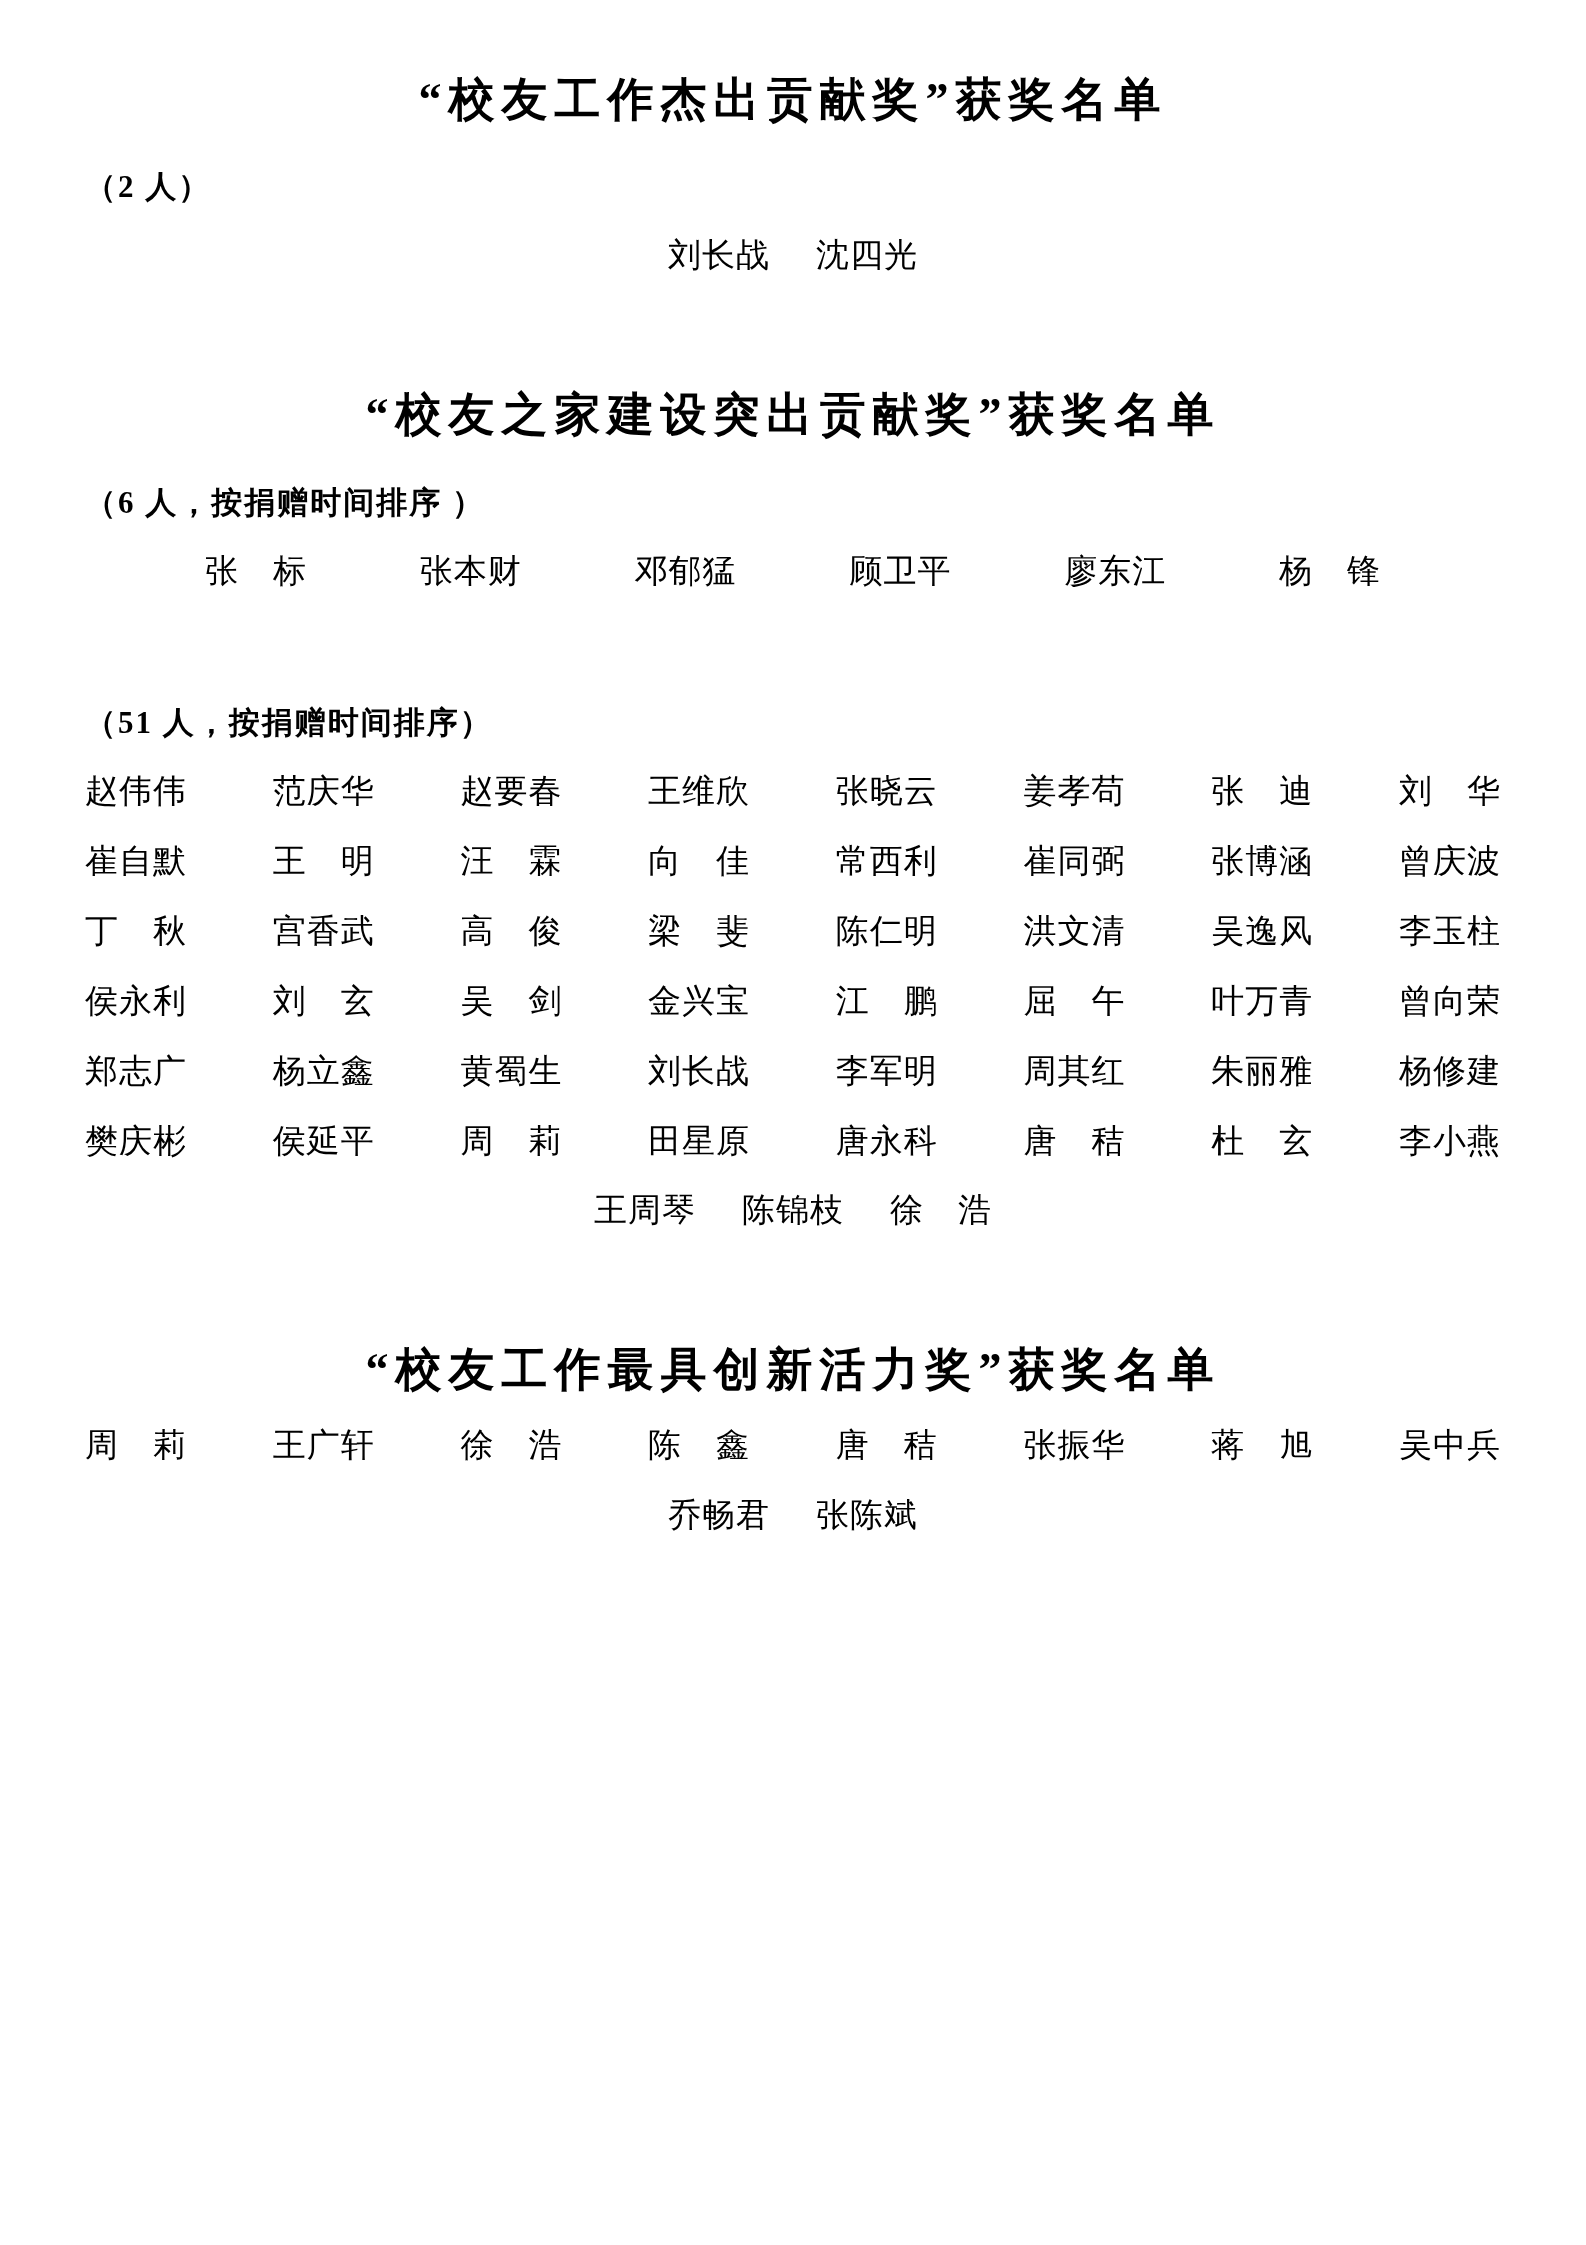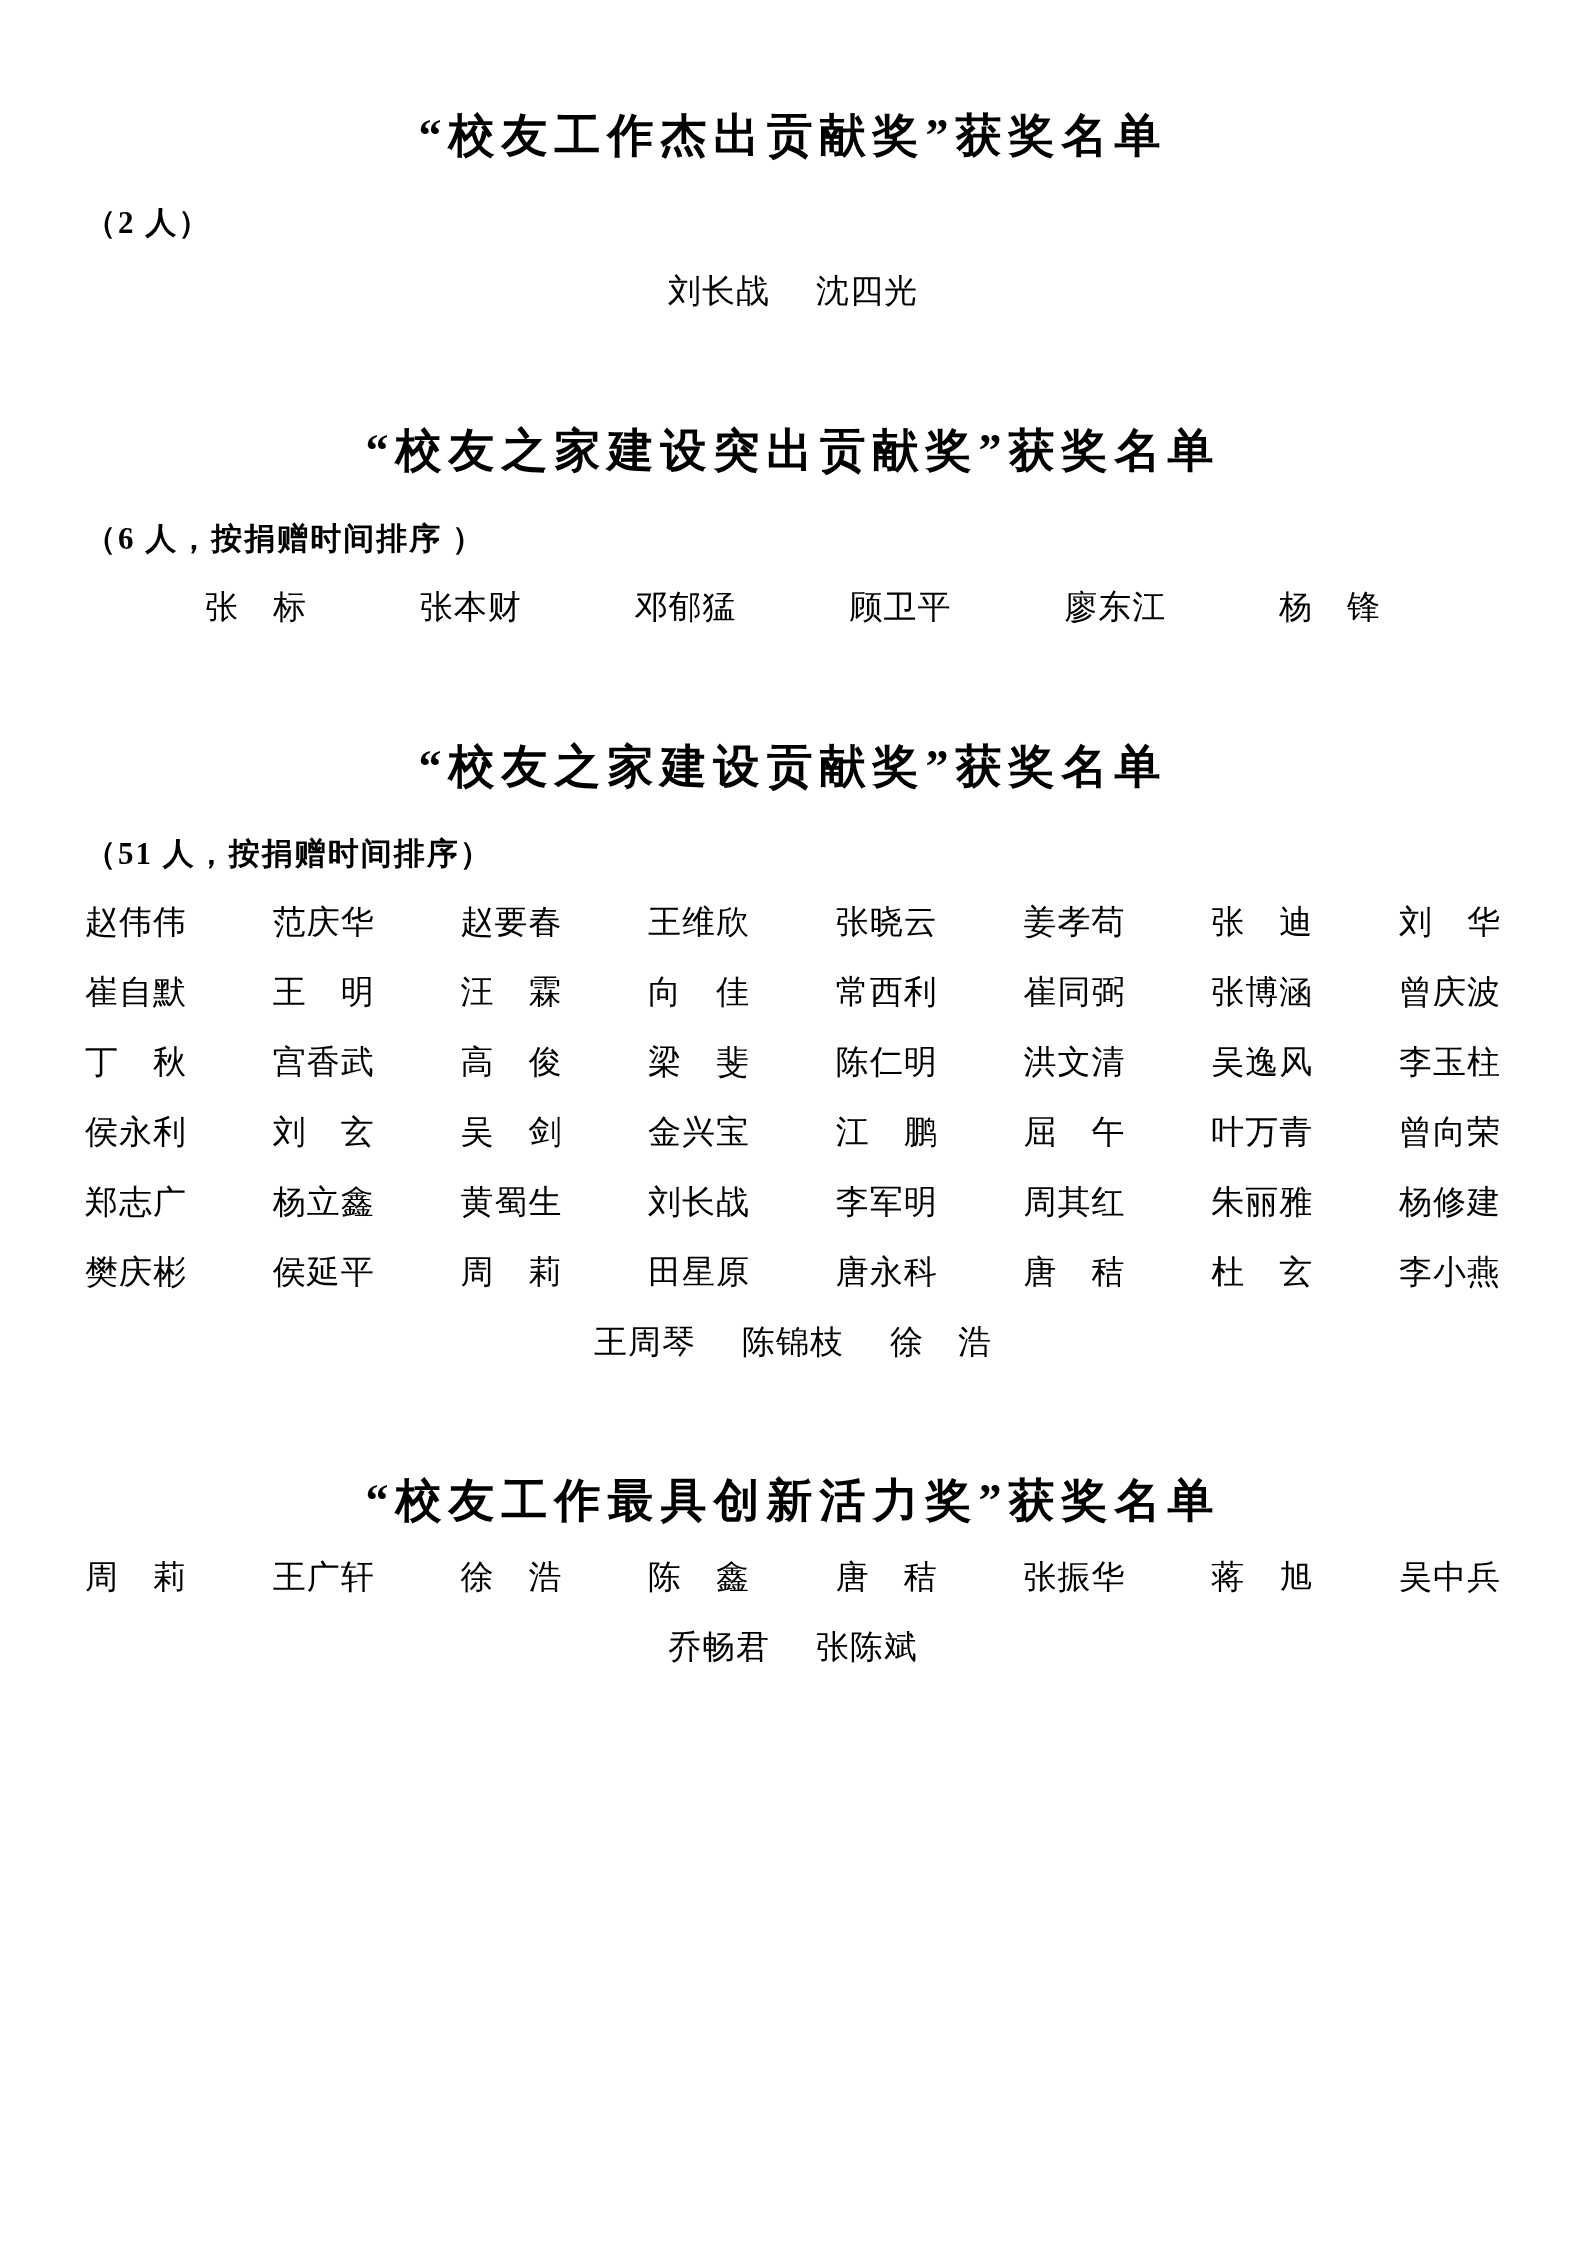--- a/index.html
+++ b/index.html
@@ -5,21 +5,21 @@
   html, body {
     margin: 0;
     padding: 0;
     background: #ffffff;
   }
   .page {
     width: 1586px;
     min-height: 2245px;
     box-sizing: border-box;
     background: #ffffff;
-    padding: 108px 85px 60px 85px;
+    padding: 72px 85px 60px 85px;
     font-family: "Liberation Serif", "DejaVu Serif", serif;
     color: #000000;
   }
   .section { margin-top: 110px; }
   .section:first-child { margin-top: 0; }
   .section-title {
     text-align: center;
     font-size: 46px;
     font-weight: bold;
     letter-spacing: 7px;
@@ -66,21 +66,20 @@
       <span class="winner">张　标</span>
       <span class="winner">张本财</span>
       <span class="winner">邓郁猛</span>
       <span class="winner">顾卫平</span>
       <span class="winner">廖东江</span>
       <span class="winner">杨　锋</span>
     </div>
   </div>
 
   <div class="section">
-    <div class="section-title">“校友之家建设贡献奖”获奖名单</div>
     <div class="section-subtitle">（51 人，按捐赠时间排序）</div>
 
     <div class="name-row justify">
       <span class="winner">赵伟伟</span>
       <span class="winner">范庆华</span>
       <span class="winner">赵要春</span>
       <span class="winner">王维欣</span>
       <span class="winner">张晓云</span>
       <span class="winner">姜孝苟</span>
       <span class="winner">张　迪</span>

